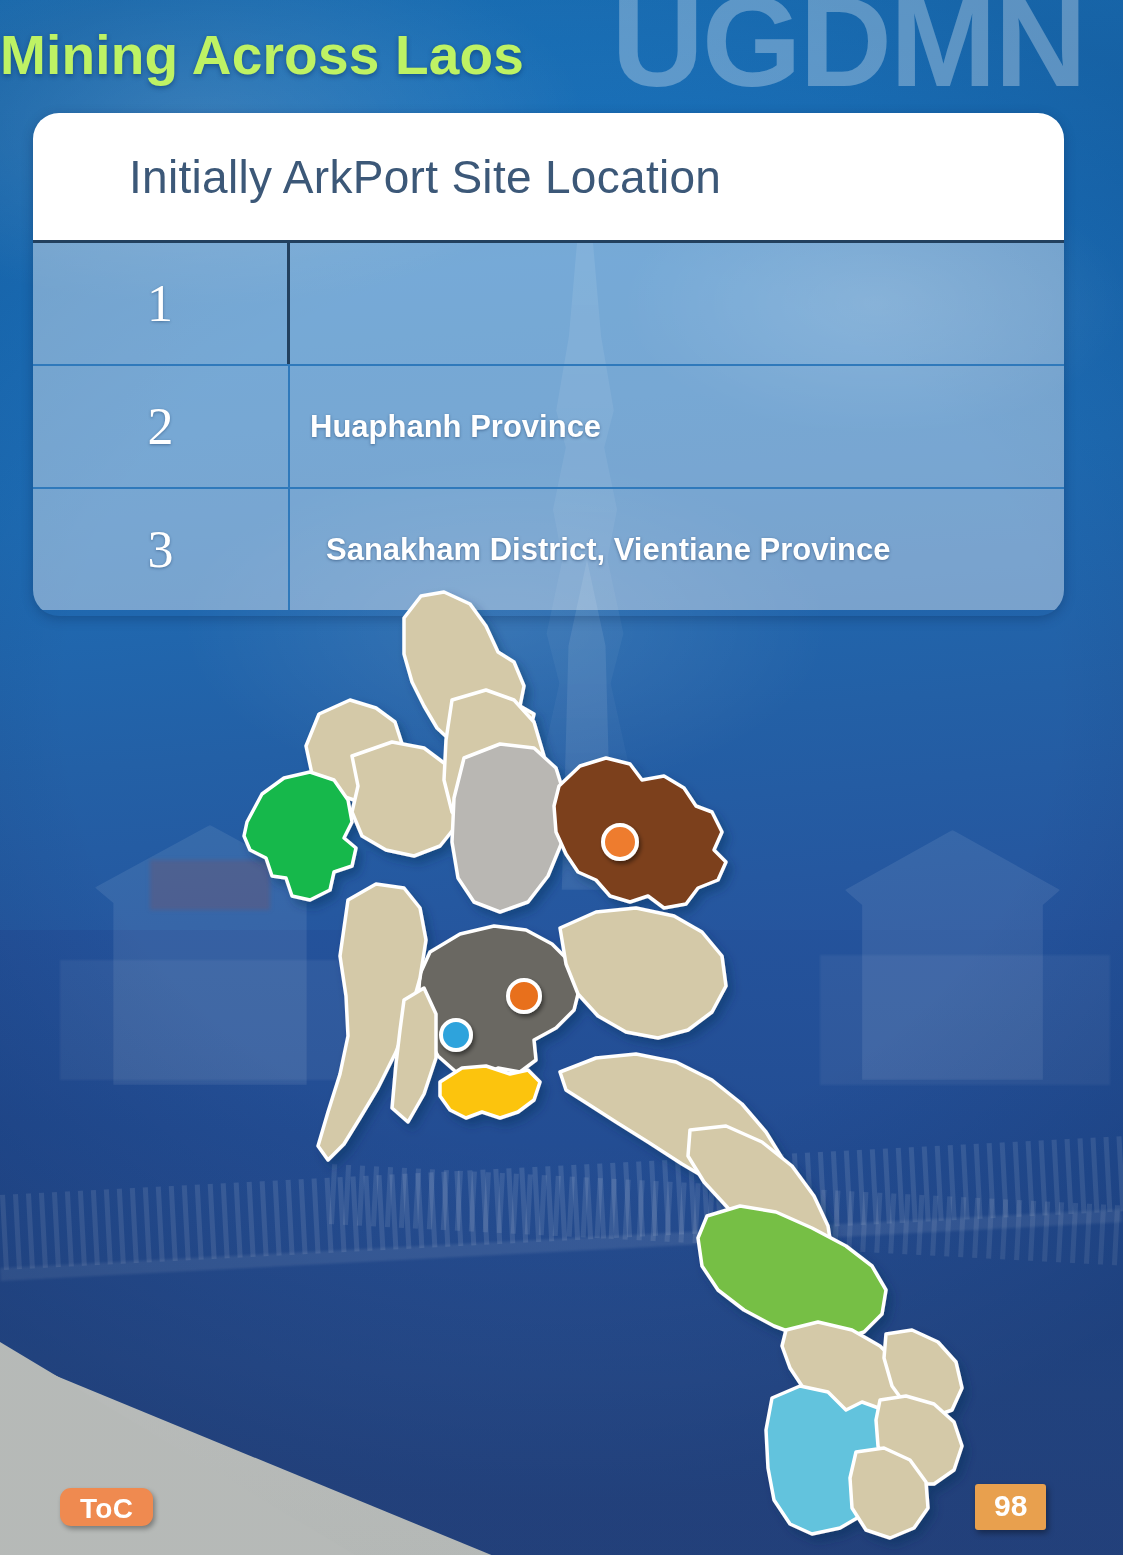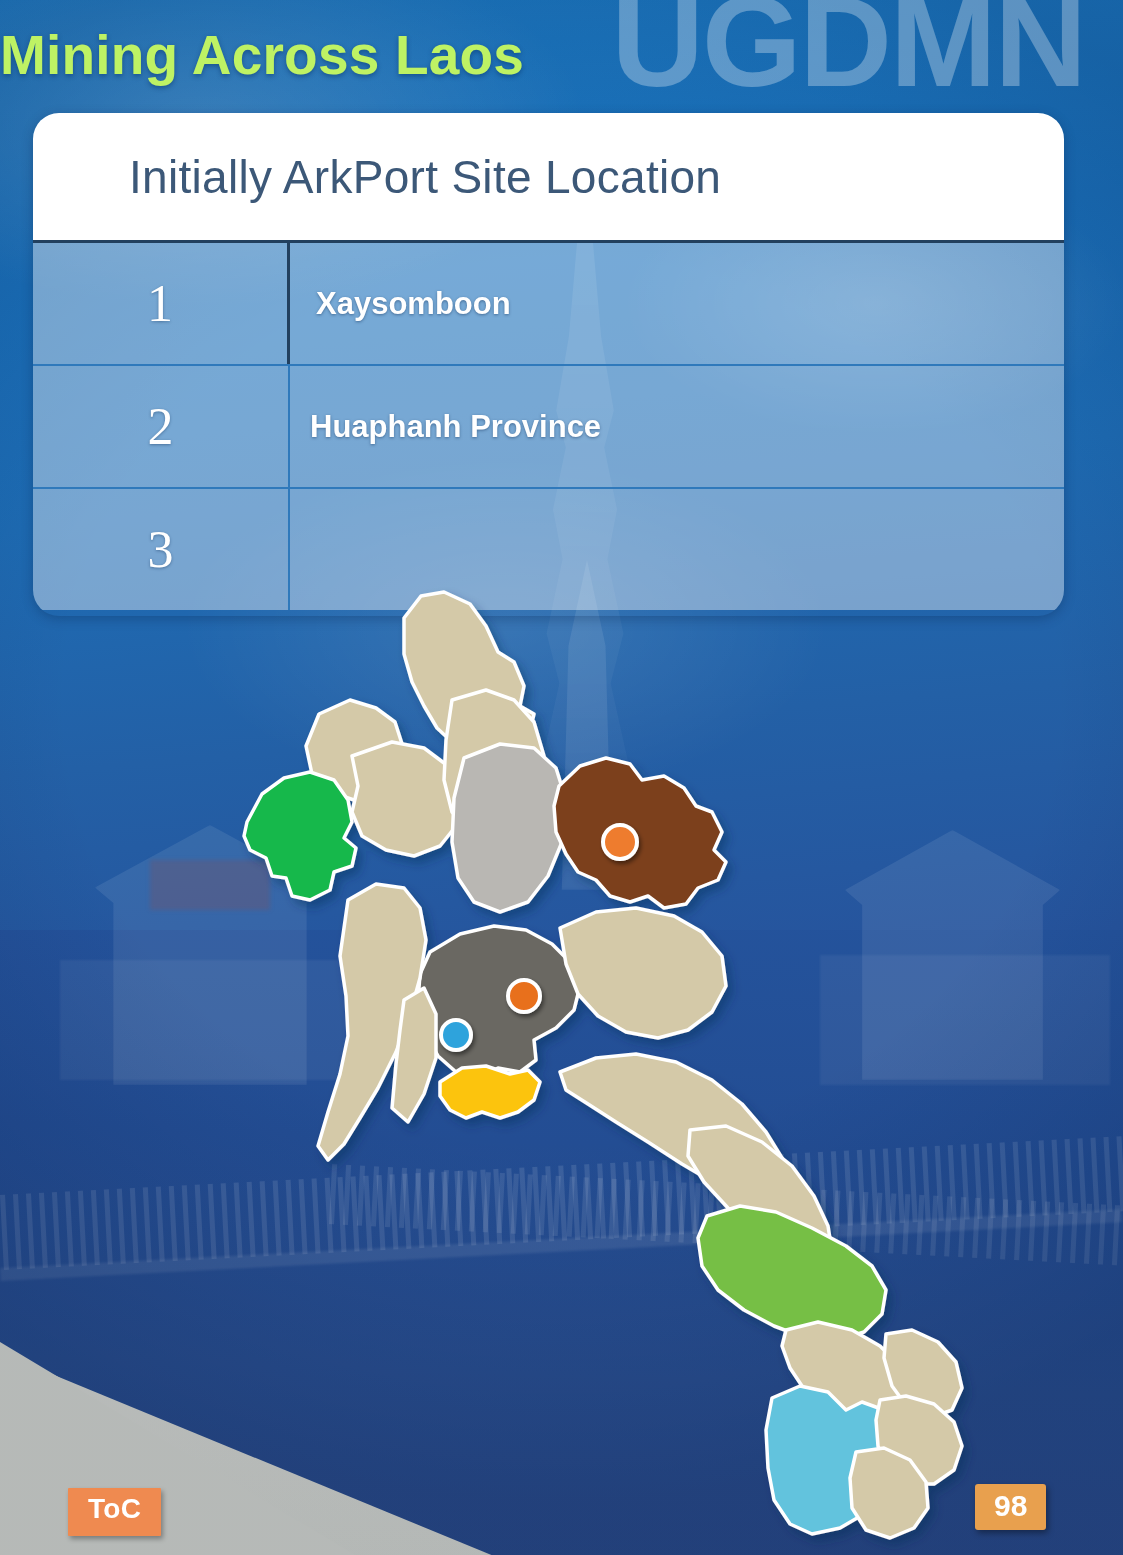--- a/index.html
+++ b/index.html
@@ -146,24 +146,23 @@
 
   
   .map-wrap{position:absolute;left:0;top:0;width:1123px;height:1555px;pointer-events:none;}
   .map-svg{position:absolute;left:0;top:0;}
 
   
   .toc-badge{
     position:absolute;left:60px;top:1488px;
     background:#ef8a50;color:#fff;
     font-weight:bold;font-size:28px;
-    padding:5px 20px 11px 20px;border-radius:1px;
+    padding:5px 20px 1px 20px;border-radius:11px;
     box-shadow:2px 3px 5px rgba(0,0,0,.33);
     letter-spacing:.3px;
-    margin-left:8px;
   }
   .page-badge{
     position:absolute;left:975px;top:1484px;
     background:#e8a04e;color:#fff;
     font-weight:bold;font-size:30px;
     padding:5px 19px 7px 19px;border-radius:3px;
     box-shadow:2px 3px 6px rgba(0,0,0,.38);
   }
 </style>
 </head>
@@ -194,30 +193,30 @@
   <div class="title">Mining Across Laos</div>
 
   <div class="card">
     <div class="card-header">
       <span class="card-header-text">Initially ArkPort Site Location</span>
     </div>
     <div class="table">
 
       <div class="row first r1">
         <div class="num-cell">1</div>
-        <div class="label-cell">Xaysomboon</div>
       </div>
 
       <div class="row r2">
         <div class="num-cell">2</div>
         <div class="label-cell">Huaphanh Province</div>
       </div>
 
       <div class="row r3">
         <div class="num-cell">3</div>
+        <div class="label-cell">Sanakham District, Vientiane Province</div>
       </div>
 
     </div>
   </div>
 
   <div class="map-wrap">
     <svg class="map-svg" width="1123" height="1555" viewBox="0 0 1123 1555">
       <defs>
         <filter id="mapshadow" x="-15%" y="-15%" width="140%" height="140%">
           <feDropShadow dx="5" dy="6" stdDeviation="5" flood-color="#0b2a55" flood-opacity="0.42"></feDropShadow>

